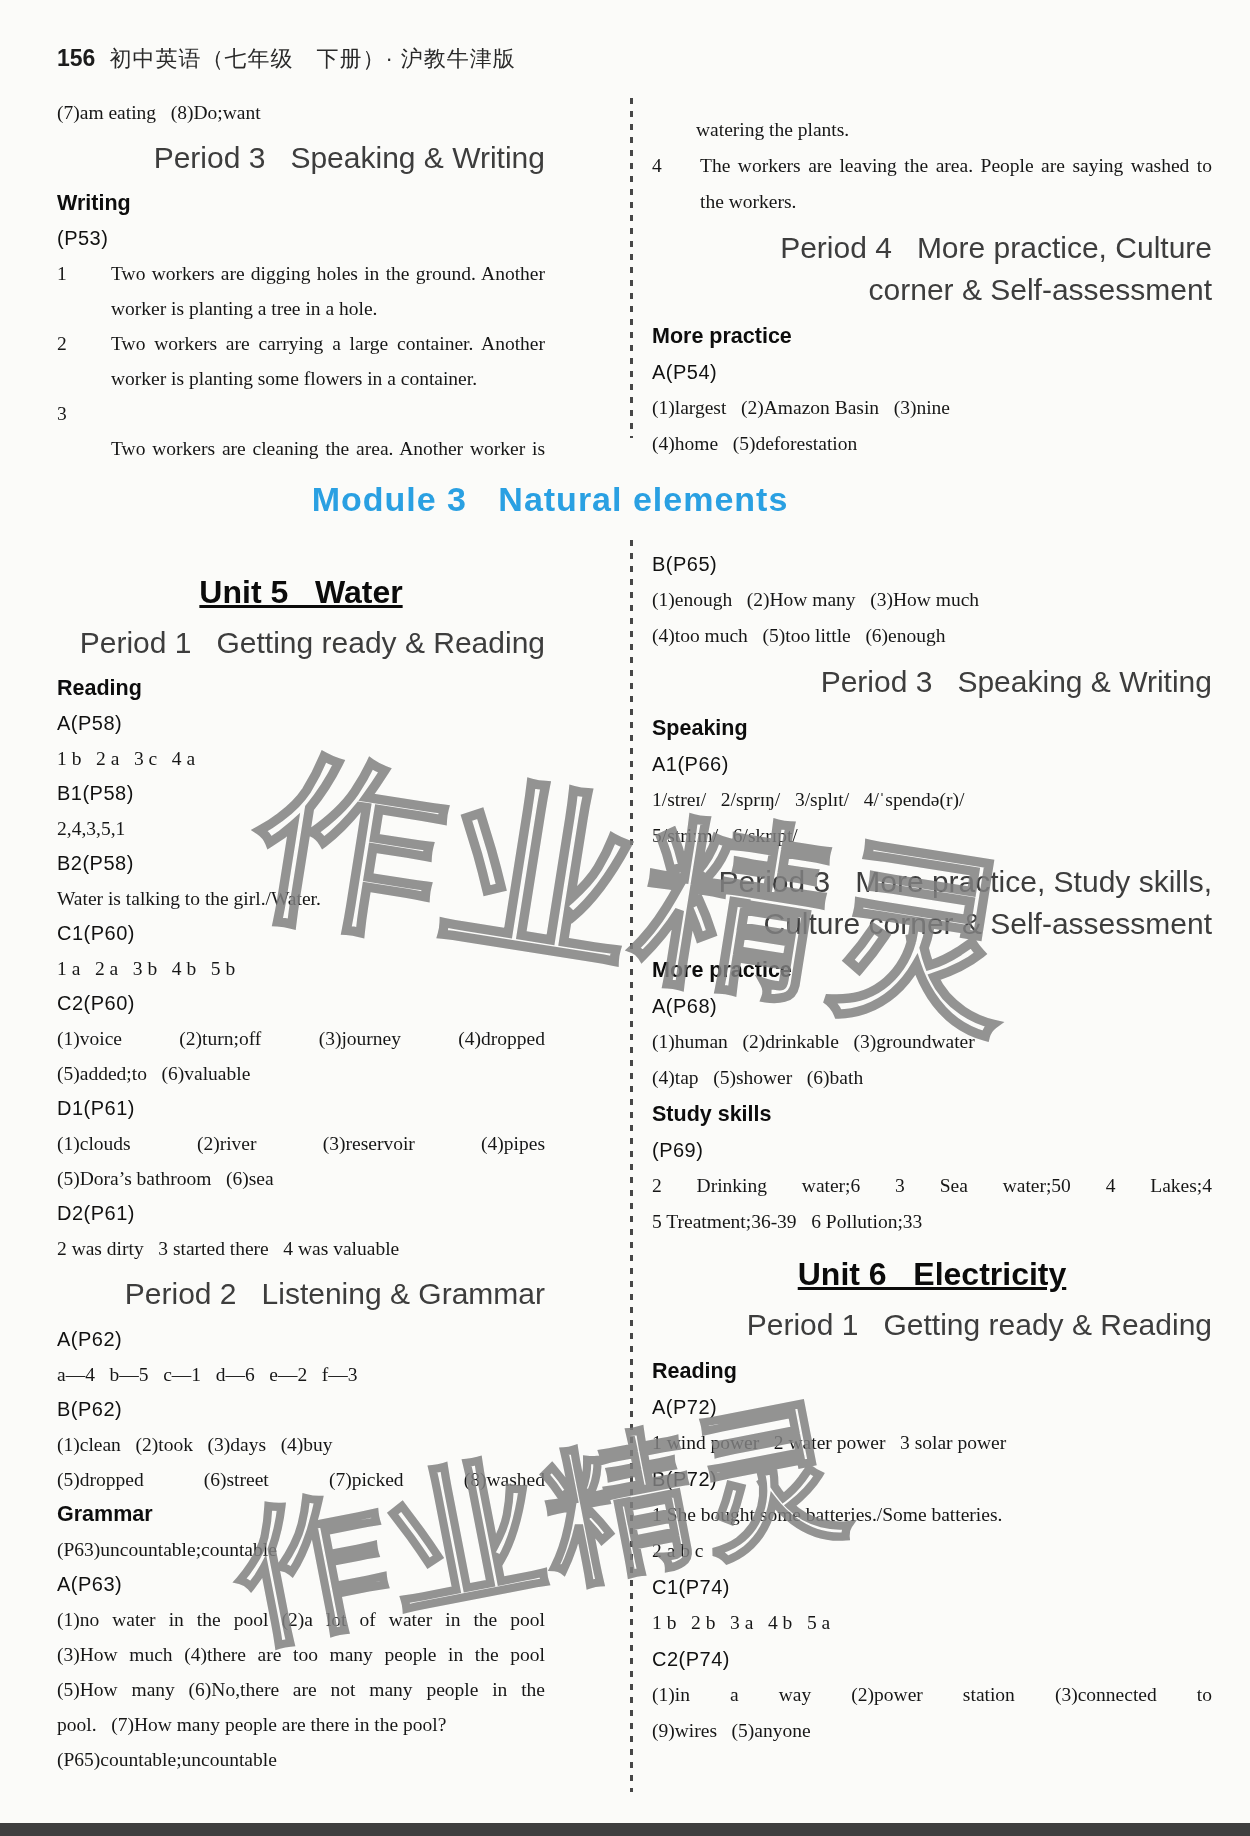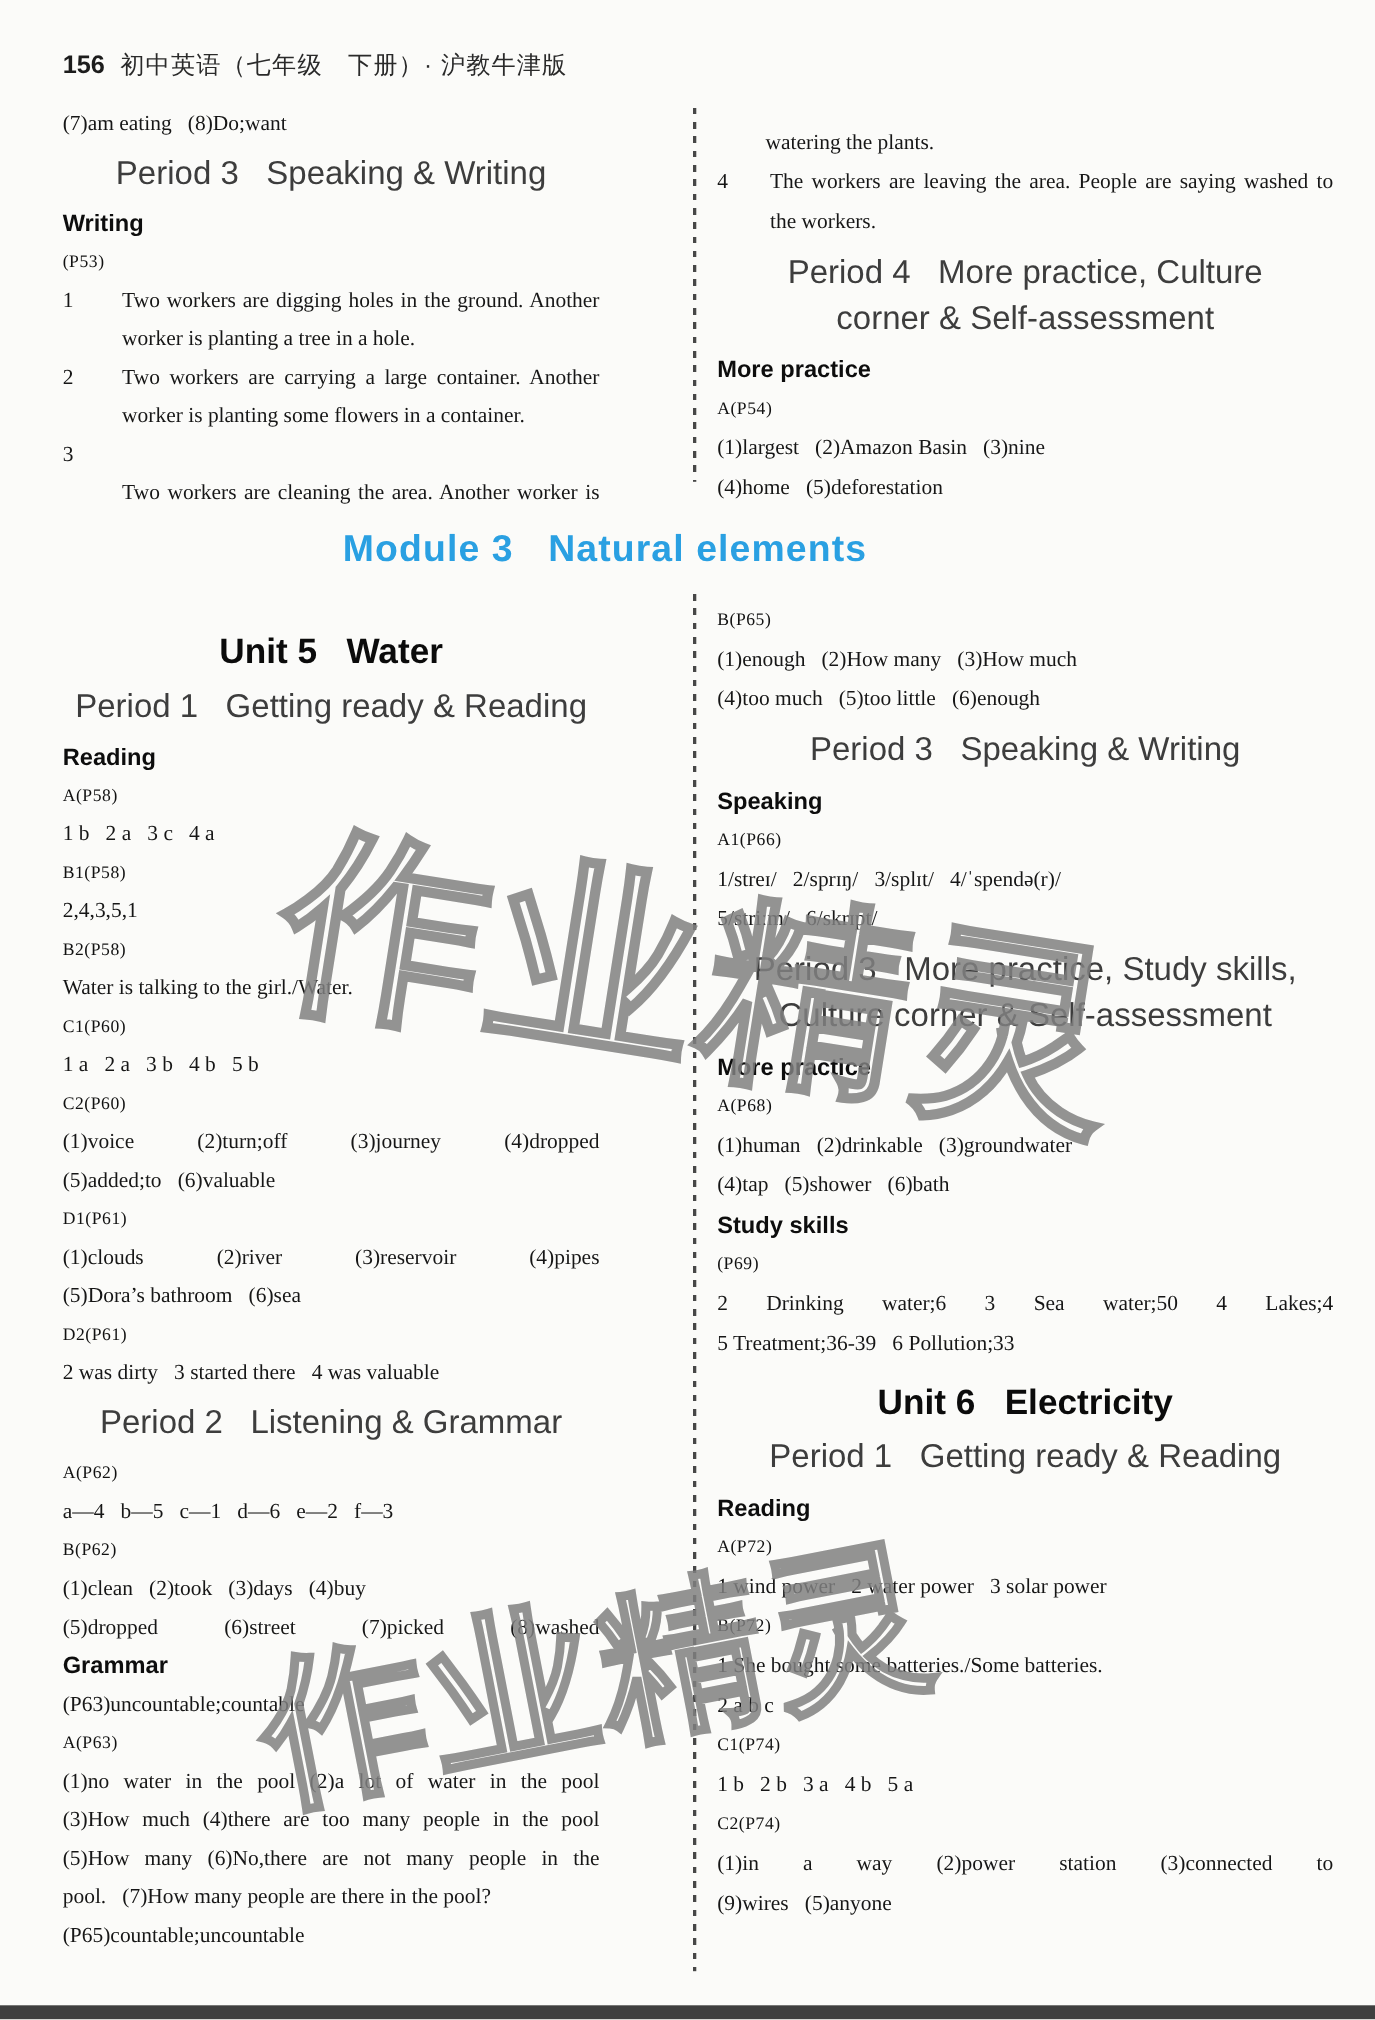--- a/index.html
+++ b/index.html
@@ -27,29 +27,29 @@
   
   .col { position:absolute; color:#161616; z-index:2; --lh:35px; }
   .col-left  { left:57px;  top:95px;  width:488px; }
   .col-right { left:652px; top:112px; width:560px; --lh:36px; }
 
   .b-line, .b-cont, .b-fill { font-size:19.5px; line-height:var(--lh); }
   .b-line, .b-cont { white-space:pre-wrap; }
   .b-fill { text-align:justify; text-align-last:justify; }
   .b-cont { padding-left:44px; }
 
-  .b-label { font-family:Liberation Serif, serif; font-size:16px; line-height:var(--lh);
+  .b-label { font-family:Liberation Sans, sans-serif; font-size:20px; line-height:var(--lh);
     letter-spacing:.5px; color:#111; white-space:pre-wrap; }
   .b-bold  { font-family:"Liberation Sans", sans-serif; font-weight:bold; font-size:21.5px;
     line-height:var(--lh); color:#0d0d0d; }
 
   .b-heading { font-family:"Liberation Sans", sans-serif; font-size:30px; line-height:42px;
-    color:#3d3d3d; text-align:center; margin:7px 0; white-space:pre; }
+    color:#3d3d3d; text-align:right; margin:7px 0; white-space:pre; }
   .b-unit { font-family:"Liberation Sans", sans-serif; font-weight:bold; font-size:32px; line-height:44px;
-    color:#0b0b0b; text-align:center; margin:12px 0 8px; white-space:pre; }
+    color:#0b0b0b; text-align:center; margin:12px 0 8px; white-space:pre;text-decoration:underline; }
 
   .b-item { display:flex; }
   .item-num { flex:0 0 54px; font-size:19.5px; line-height:var(--lh); }
   .col-right .item-num { flex-basis:48px; }
   .item-text { flex:1; font-size:19.5px; line-height:var(--lh); text-align:justify; }
   .item-text.fill { text-align-last:justify;margin-top:35px; }
 
   
   .wm { position:absolute; font-family:"Liberation Sans", sans-serif; font-weight:bold;
     color:transparent; -webkit-text-stroke:3.5px rgba(128,128,128,.85);

